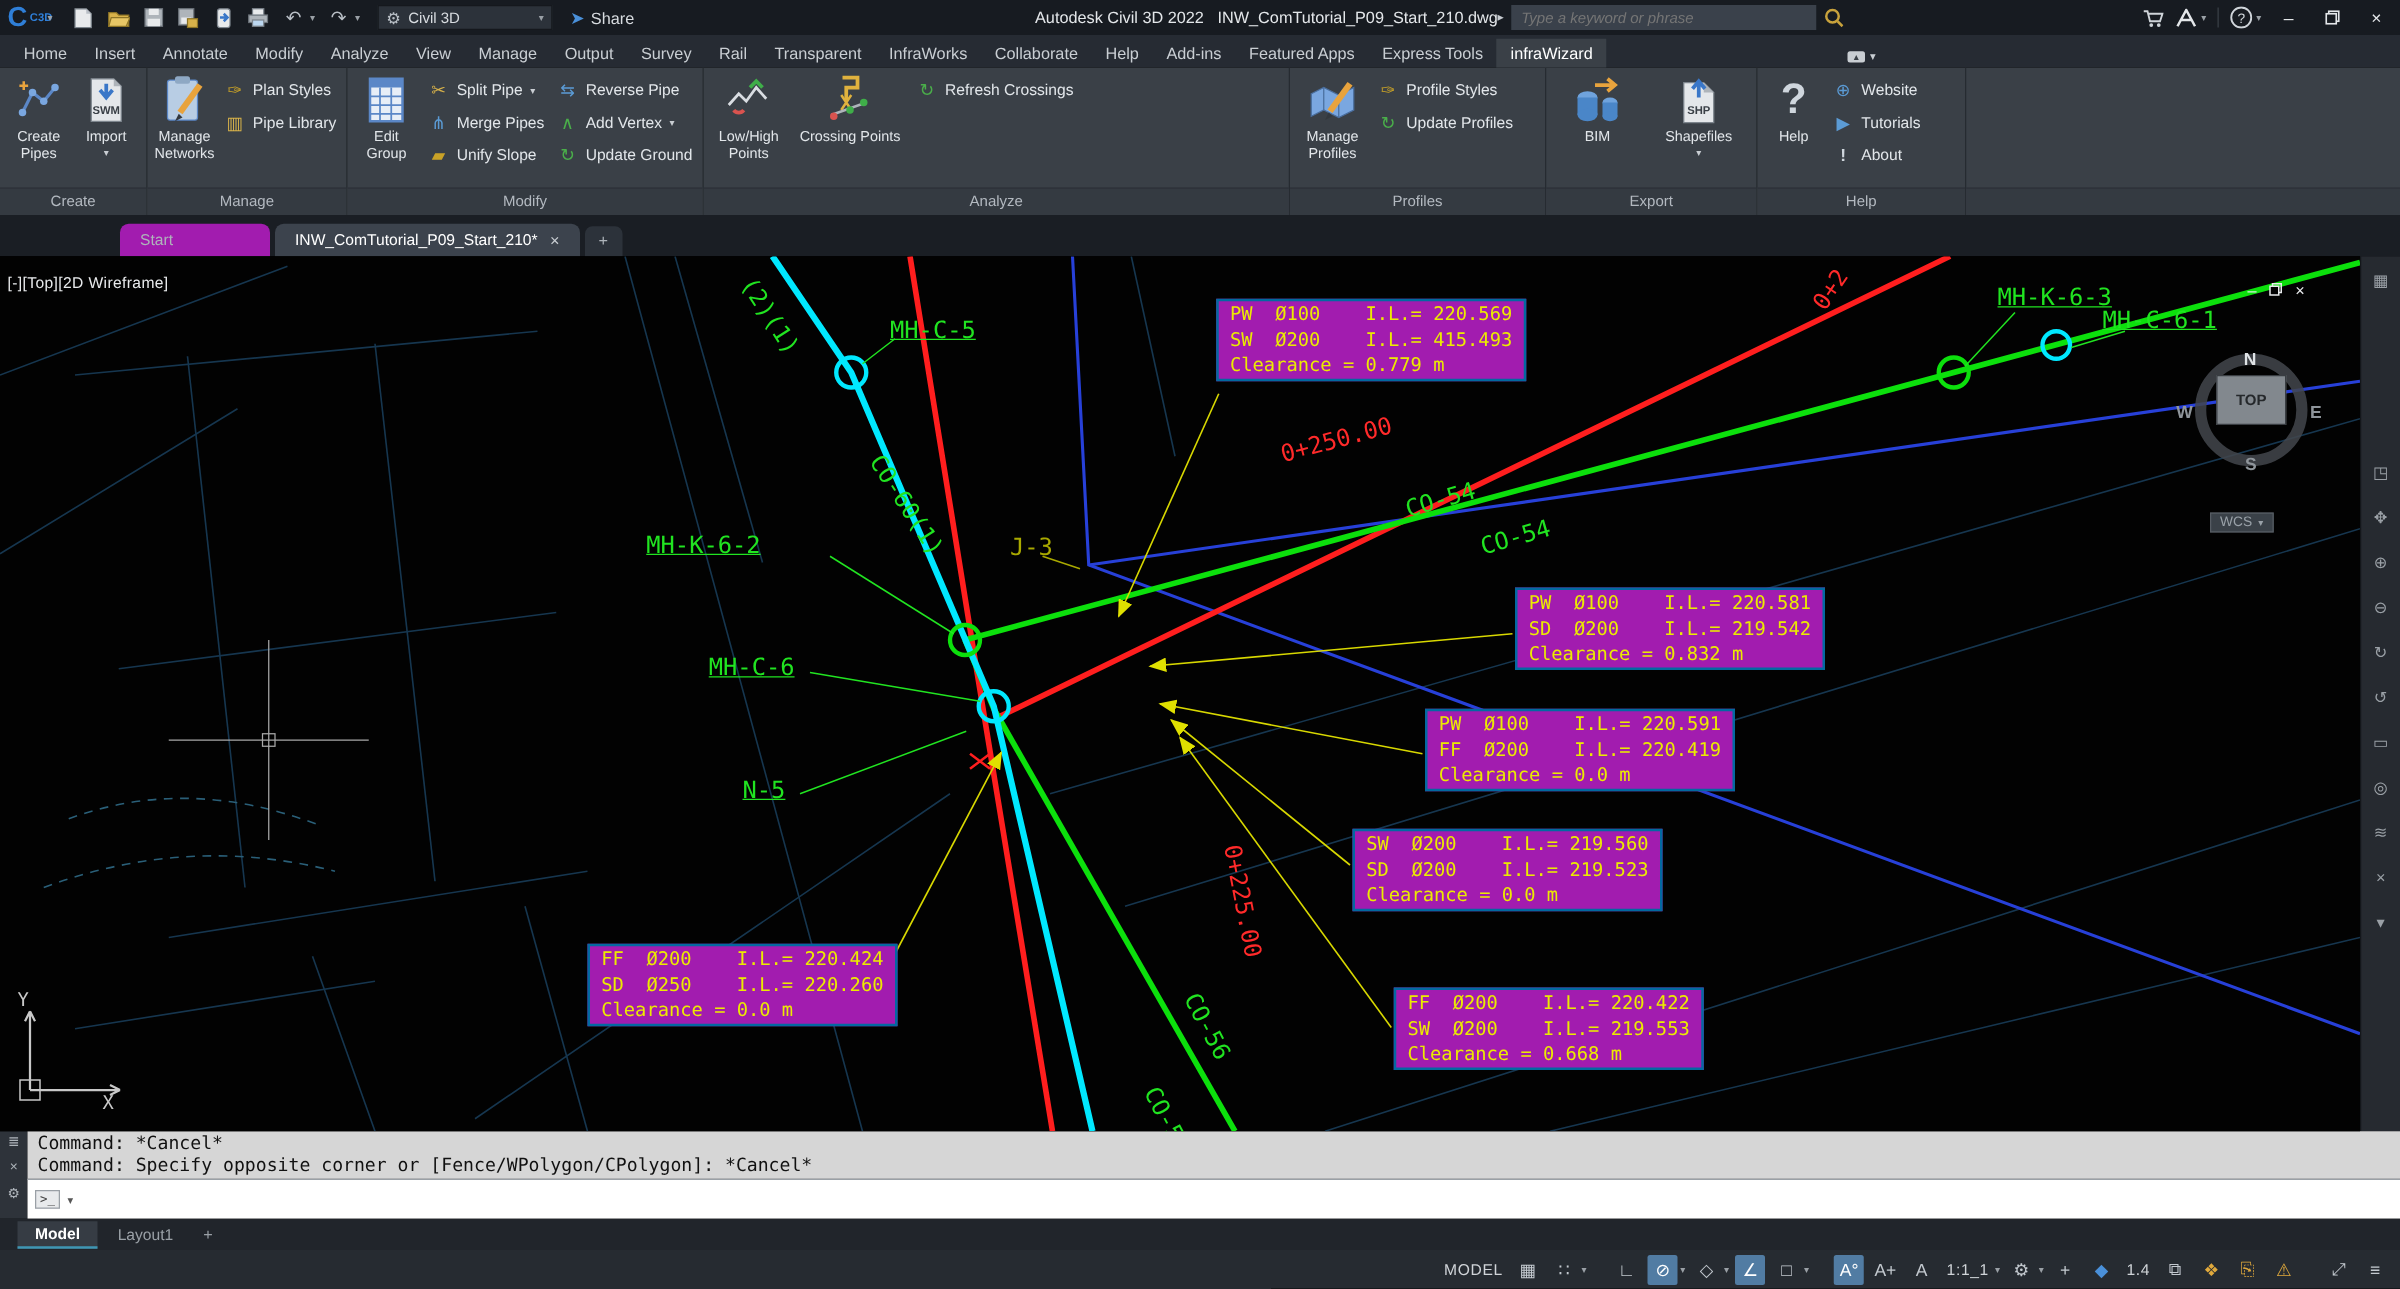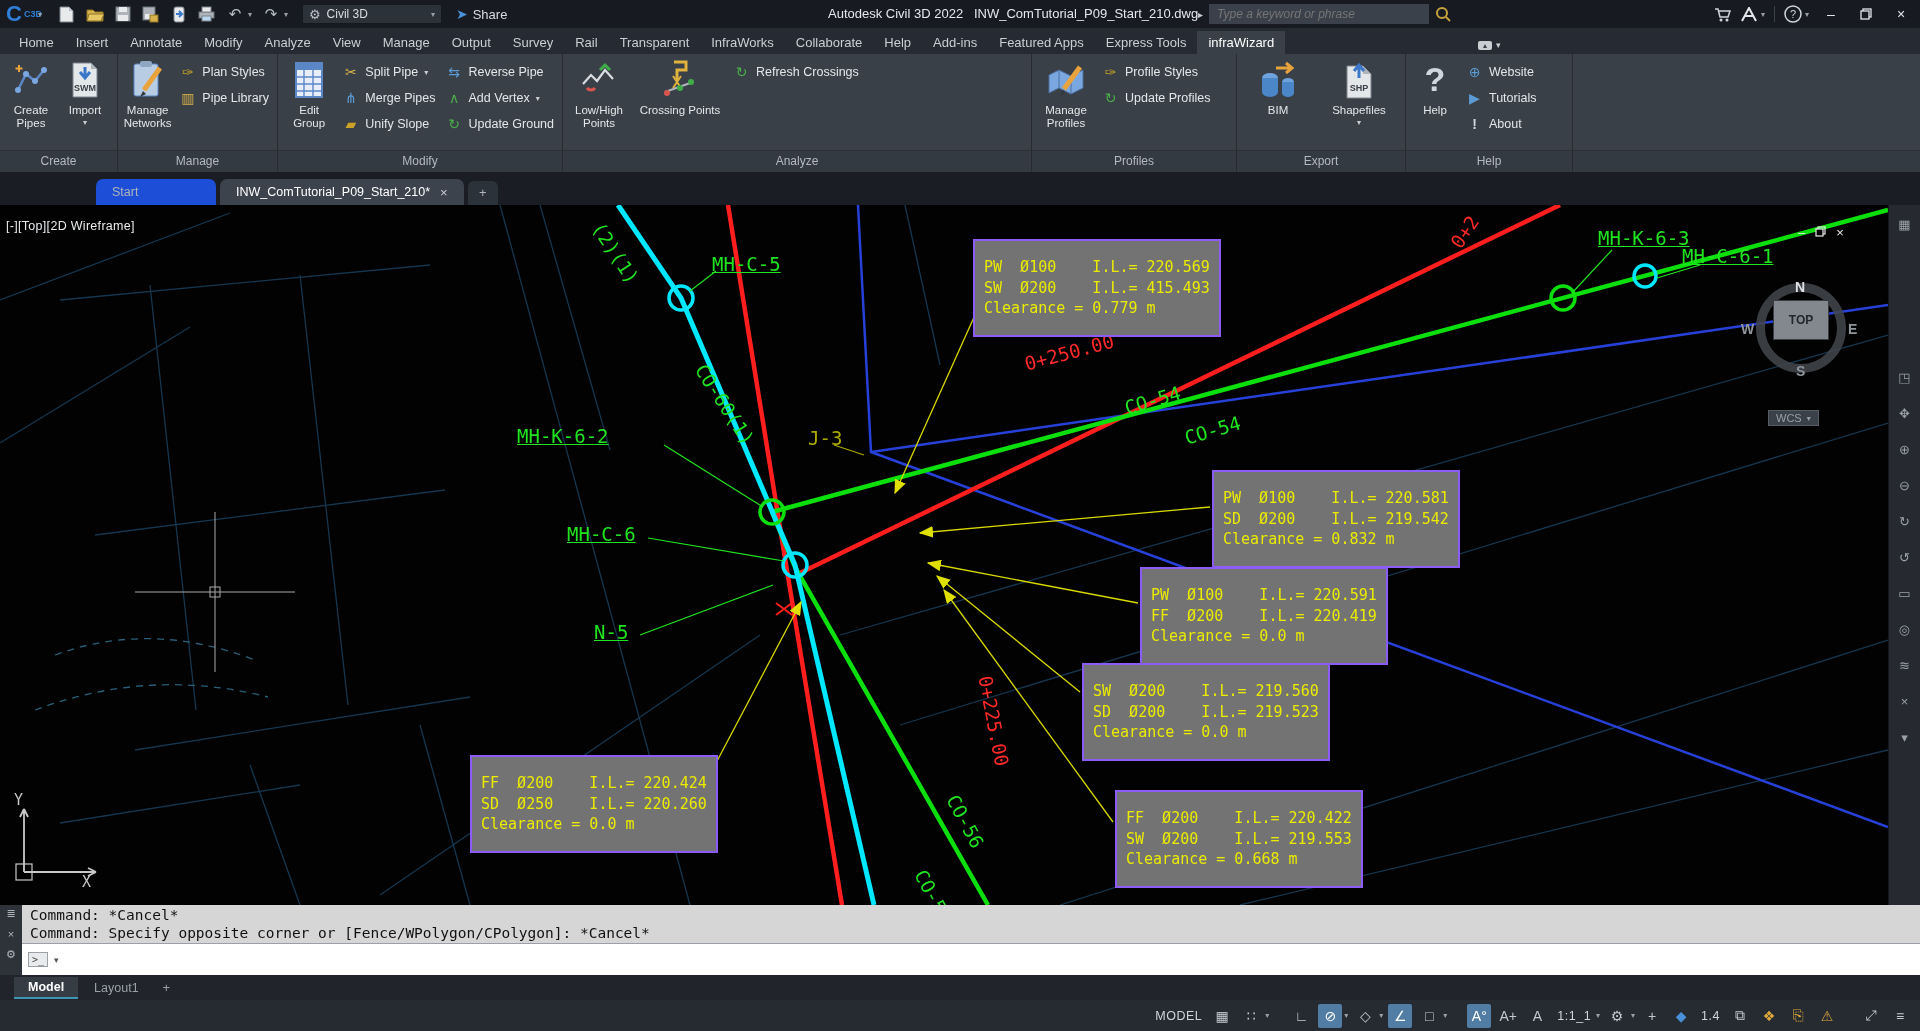--- a/index.html
+++ b/index.html
@@ -17,21 +17,21 @@
   .qat .uglyph { color:#b9bfc6; font-size:15px; }
   .tbcaret { color:#9aa0a6; font-size:8px; margin-left:-6px; cursor:pointer; }
   .wsbox { margin-left:14px; height:20px; background:#2c323a; border:1px solid #15181d; display:flex; align-items:center; padding:0 6px; gap:6px; width:140px; cursor:pointer; }
   .wsbox .gear { color:#b9bfc6; font-size:13px; }
   .wsbox .wsname { color:#d8dce0; font-size:12px; flex:1; }
   .share { display:flex; align-items:center; gap:5px; margin-left:14px; cursor:pointer; }
   .share .plane { color:#4a90d9; font-size:14px; }
   .tbtitle { position:absolute; left:828px; top:6px; font-size:13px; color:#e4e7ea; white-space:pre; }
   .tbsearch { position:absolute; left:1198px; top:4px; display:flex; align-items:center; gap:6px; }
   .tbsearch .sarr { color:#c6cbd0; font-size:10px; }
-  .tbsearch input { width:220px; height:20px; background:#3a414b; border:none; color:#aeb4ba; font-style:italic; font-size:12px; padding:0 8px; outline:none; font-family:"Liberation Sans",sans-serif; }
+  .tbsearch input { width:244px; height:20px; background:#3a414b; border:none; color:#aeb4ba; font-style:italic; font-size:12px; padding:0 8px; outline:none; font-family:"Liberation Sans",sans-serif; }
   .tbright { position:absolute; right:0; top:0; height:28px; display:flex; align-items:center; gap:9px; padding-right:6px; }
   .tbright .ico { color:#cfd4d9; cursor:pointer; display:flex; align-items:center; }
   .tbdivider { width:1px; height:16px; background:#3a4047; }
   .winbtn { width:26px; height:22px; display:flex; align-items:center; justify-content:center; color:#e4e7ea; font-size:14px; cursor:pointer; }
 
   
   .menubar { height:26px; background:#262b33; display:flex; align-items:flex-end; padding-left:8px; flex:none; position:relative; }
   .mtab { padding:4px 11px; font-size:13px; color:#c9ced3; cursor:pointer; white-space:nowrap; }
   .mtab.active { background:#3a4047; color:#ffffff; }
   .ribtoggle { position:absolute; left:1478px; bottom:4px; display:flex; gap:4px; align-items:center; cursor:pointer; }
@@ -47,33 +47,33 @@
   .bicon { height:42px; display:flex; align-items:center; justify-content:center; margin-bottom:3px; }
   .bcaret { color:#c9ced3; font-size:8px; margin-top:1px; }
   .smcol { display:flex; flex-direction:column; justify-content:flex-start; padding-top:2px; }
   .smbtn { height:26px; display:flex; align-items:center; gap:6px; padding:0 5px; cursor:pointer; color:#e2e6ea; font-size:12.5px; white-space:nowrap; border-radius:2px; }
   .sicon { width:17px; text-align:center; font-size:14px; }
   .scaret { color:#c9ced3; font-size:8px; }
 
   
   .doctabs { height:33px; background:#1a1e24; display:flex; align-items:flex-end; padding-left:96px; gap:4px; flex:none; }
   .dtab { height:26px; display:flex; align-items:center; padding:0 16px; border-radius:7px 7px 0 0; font-size:12.5px; cursor:pointer; }
-  .dtab.inactive { background:#1d4ed8; color:#aeb4ba; width:120px; }
+  .dtab.inactive { background:#a21caf; color:#aeb4ba; width:120px; }
   .dtab.active { background:#3c434d; color:#ffffff; gap:10px; }
   .dtab .x { color:#c9ced3; font-size:13px; }
   .dplus { height:24px; width:30px; background:#2c323a; border-radius:6px 6px 0 0; color:#aeb4ba; text-align:center; line-height:23px; cursor:pointer; }
 
   
   .drawwrap { height:700px; display:flex; flex:none; }
   .canvas { position:relative; width:1888px; height:700px; background:#020202; overflow:hidden; }
   .canvas svg.geom { position:absolute; left:0; top:0; }
   .vplabel { position:absolute; left:6px; top:14px; color:#e8eaec; font-size:12.5px; letter-spacing:.3px; cursor:pointer; }
   .vpctl { position:absolute; left:1798px; top:20px; display:flex; gap:10px; align-items:center; color:#e8eaec; }
   .vpctl span { cursor:pointer; }
-  .callout { position:absolute; background:#737373; border:2px solid #8b5cf6; color:#ebeb00; font-family:"DejaVu Sans Mono", monospace; font-size:15px; line-height:1.38; padding:16px 9px; white-space:pre; cursor:pointer; }
+  .callout { position:absolute; background:#a21caf; border:2px solid #0369a1; color:#ebeb00; font-family:"DejaVu Sans Mono", monospace; font-size:15px; line-height:1.38; padding:0 9px; white-space:pre; cursor:pointer; }
   .lbl { position:absolute; color:#21e421; font-family:"DejaVu Sans Mono", monospace; font-size:19px; white-space:nowrap; cursor:pointer; }
   .lbl.u { text-decoration:underline; }
   .lbl.olive { color:#a9a900; }
   .lbl.red { color:#ff2a2a; }
   .lbl.rot { transform-origin:0 50%; }
   
   .vcube { position:absolute; left:1756px; top:78px; width:90px; height:90px; }
   .vring { position:absolute; left:0; top:0; width:90px; height:90px; border-radius:50%; border:9px solid #43474c; opacity:.85; }
   .vface { position:absolute; left:17px; top:17px; width:56px; height:40px; background:#82888e; border:1px solid #393d42; color:#25282b; font-weight:bold; font-size:12px; display:flex; align-items:center; justify-content:center; cursor:pointer; }
   .vdir { position:absolute; color:#8f959b; font-weight:bold; font-size:14px; cursor:pointer; }

